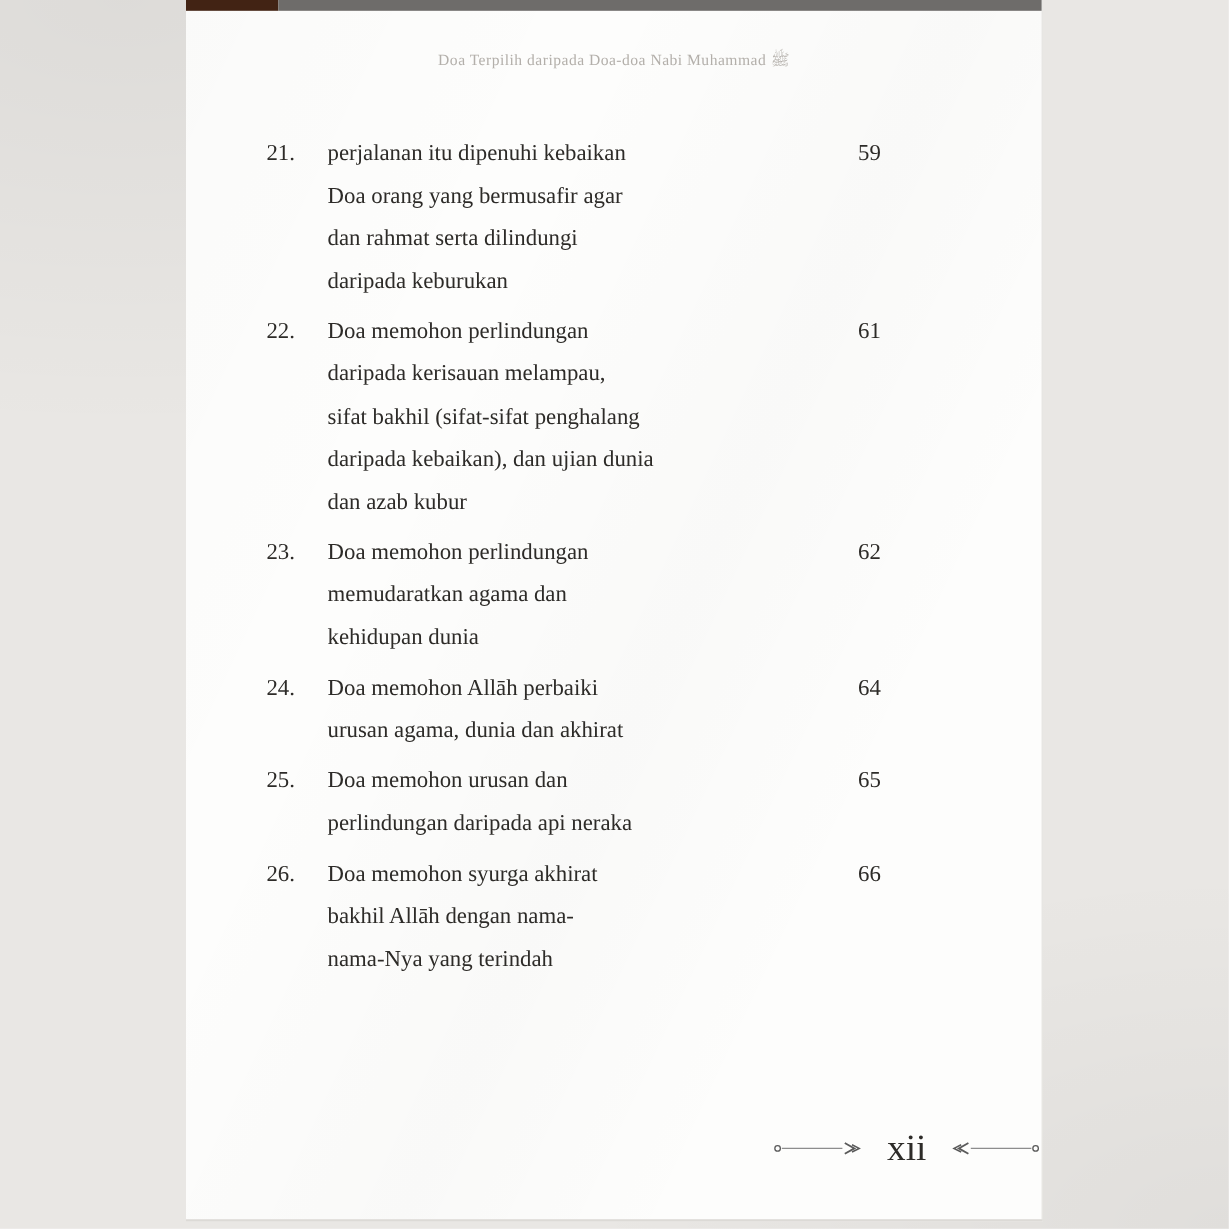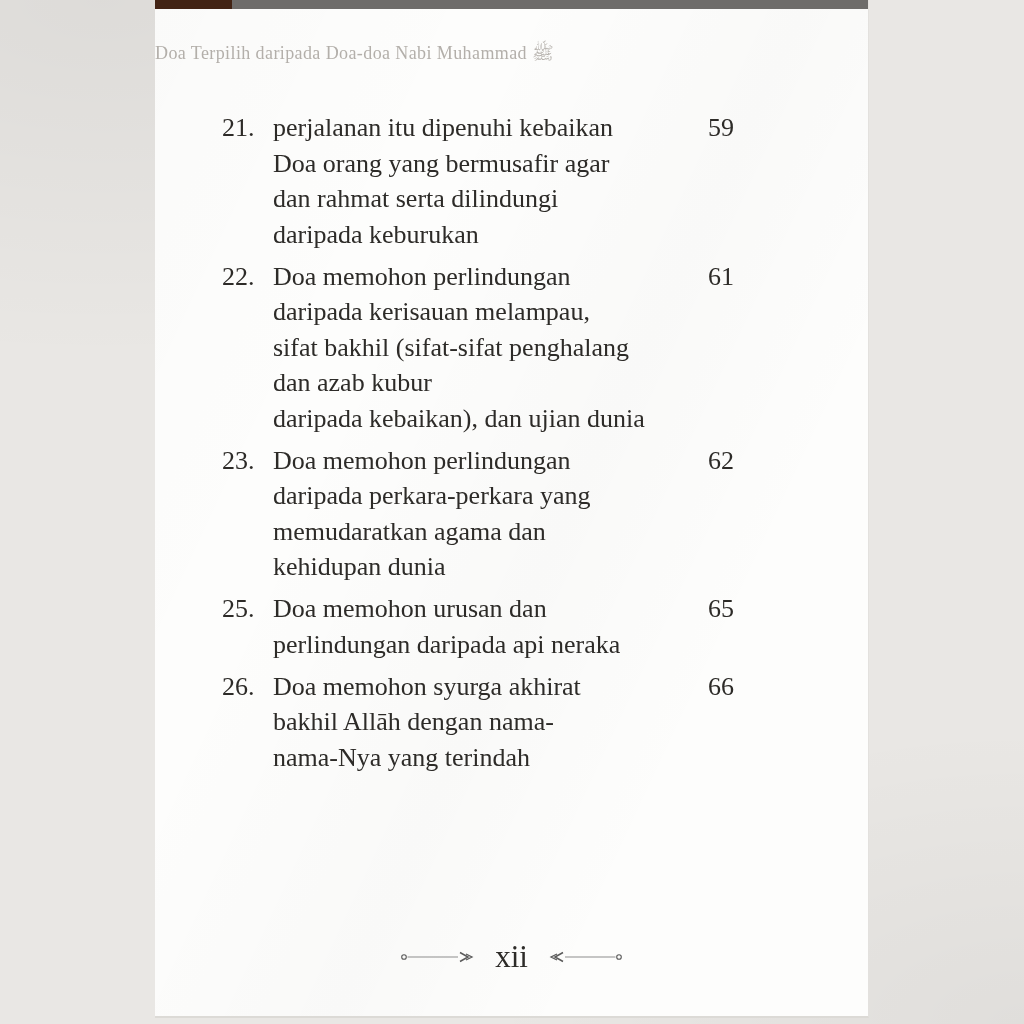--- a/index.html
+++ b/index.html
@@ -34,46 +34,47 @@
   .top-bar{
     position:absolute; left:0; top:0;
     width:100%; height:9px;
     display:flex;
   }
   .bar-brown{width:77px; height:100%; background:var(--bar-brown);}
   .bar-gray{flex:1; height:100%; background:var(--bar-gray);}
   .running-header{
     position:absolute; left:0; top:42px;
     width:100%;
-    font-size:18px;
+    text-align:center;
+    font-size:13px;
     letter-spacing:0.4px;
     color:var(--header-text);
   }
   .toc{
     position:absolute;
     left:67px; top:110px;
     width:512px;
   }
   .entry{
     display:flex;
     align-items:flex-start;
     margin-bottom:6.5px;
     color:var(--body-text);
-    font-size:26px;
+    font-size:19px;
     line-height:35.5px;
   }
   .entry .num{width:51px; flex:0 0 51px;}
   .entry .lines{width:398px; flex:0 0 398px;}
   .entry .pageno{margin-left:auto; text-align:right;}
   .footer{
     position:absolute; left:0; top:940px;
     width:100%;
     display:flex;
     align-items:center;
-    justify-content:center;
+    justify-content:flex-end;
     gap:16px;
     color:var(--body-text);
   }
   .footer .folio{
     font-size:31px;
     line-height:34px;
   }
   .ornament{display:block;}
   .ornament.flip{transform:scaleX(-1);}
 </style>
@@ -99,34 +100,41 @@
           <div class="line">daripada keburukan</div>
         </div>
         <div class="pageno">59</div>
       </div>
       <div class="entry">
         <div class="num">22.</div>
         <div class="lines">
           <div class="line">Doa memohon perlindungan</div>
           <div class="line">daripada kerisauan melampau,</div>
           <div class="line">sifat bakhil (sifat-sifat penghalang</div>
+          <div class="line">daripada kebaikan), dan ujian dunia</div>
           <div class="line">dan azab kubur</div>
-          <div class="line">daripada kebaikan), dan ujian dunia</div>
         </div>
         <div class="pageno">61</div>
       </div>
       <div class="entry">
         <div class="num">23.</div>
         <div class="lines">
           <div class="line">Doa memohon perlindungan</div>
-          <div class="line">daripada perkara-perkara yang</div>
           <div class="line">memudaratkan agama dan</div>
           <div class="line">kehidupan dunia</div>
         </div>
         <div class="pageno">62</div>
+      </div>
+      <div class="entry">
+        <div class="num">24.</div>
+        <div class="lines">
+          <div class="line">Doa memohon Allāh perbaiki</div>
+          <div class="line">urusan agama, dunia dan akhirat</div>
+        </div>
+        <div class="pageno">64</div>
       </div>
       <div class="entry">
         <div class="num">25.</div>
         <div class="lines">
           <div class="line">Doa memohon urusan dan</div>
           <div class="line">perlindungan daripada api neraka</div>
         </div>
         <div class="pageno">65</div>
       </div>
       <div class="entry">

